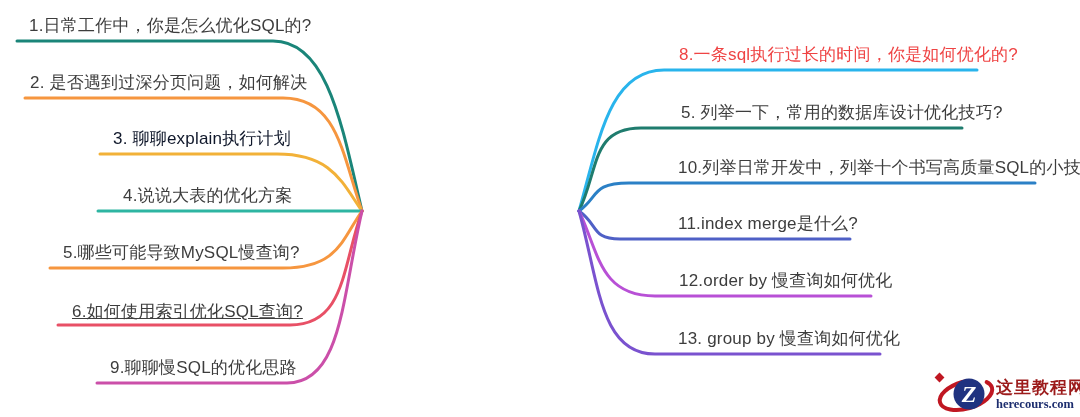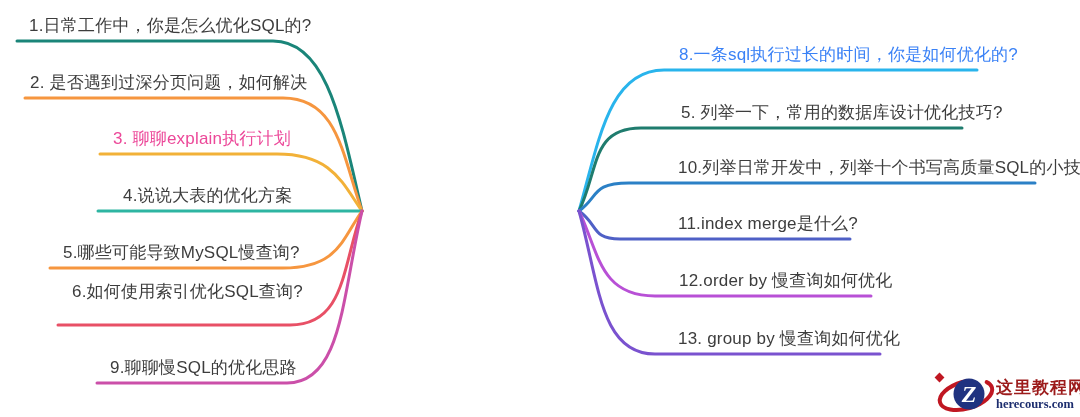--- a/index.html
+++ b/index.html
@@ -80,26 +80,26 @@
       <path d="M 579 211 C 599 169.5, 591 128, 641 128 L 962 128" fill="none" stroke="#1f7c6e" stroke-width="3" stroke-linecap="round"></path>
       <path d="M 579 211 C 599 197, 591 183, 629 183 L 1035 183" fill="none" stroke="#2b80c6" stroke-width="3" stroke-linecap="round"></path>
       <path d="M 579 211 C 599 225, 591 239, 620 239 L 850 239" fill="none" stroke="#4f60c6" stroke-width="3" stroke-linecap="round"></path>
       <path d="M 579 211 C 599 253.5, 600 296, 655 296 L 871 296" fill="none" stroke="#b850d6" stroke-width="3" stroke-linecap="round"></path>
       <path d="M 579 211 C 599 282.5, 600 354, 655 354 L 880 354" fill="none" stroke="#7a52cf" stroke-width="3" stroke-linecap="round"></path>
     </svg>
 
   <div id="labels">
       <div class="branch-label" style="left: 29px; top: 14px; color: rgb(61, 61, 61);">1.日常工作中，你是怎么优化SQL的?</div>
       <div class="branch-label" style="left: 30px; top: 71px; color: rgb(61, 61, 61);">2. 是否遇到过深分页问题，如何解决</div>
-      <div class="branch-label" style="left: 113px; top: 127px; color: #ec4899;">3. 聊聊explain执行计划</div>
+      <div class="branch-label" style="left: 113px; top: 127px; color: #0f172a;">3. 聊聊explain执行计划</div>
       <div class="branch-label" style="left: 123px; top: 184px; color: rgb(61, 61, 61);">4.说说大表的优化方案</div>
       <div class="branch-label" style="left: 63px; top: 241px; color: rgb(61, 61, 61);">5.哪些可能导致MySQL慢查询?</div>
-      <div class="branch-label" style="left: 72px; top: 280px; color: rgb(61, 61, 61);">6.如何使用索引优化SQL查询?</div>
+      <div class="branch-label" style="left: 72px; top: 300px; color: rgb(61, 61, 61); text-decoration: underline;">6.如何使用索引优化SQL查询?</div>
       <div class="branch-label" style="left: 110px; top: 356px; color: rgb(61, 61, 61);">9.聊聊慢SQL的优化思路</div>
-      <div class="branch-label" style="left: 679px; top: 43px; color: #3b82f6;">8.一条sql执行过长的时间，你是如何优化的?</div>
+      <div class="branch-label" style="left: 679px; top: 43px; color: #ef4444;">8.一条sql执行过长的时间，你是如何优化的?</div>
       <div class="branch-label" style="left: 681px; top: 101px; color: rgb(61, 61, 61);">5. 列举一下，常用的数据库设计优化技巧?</div>
       <div class="branch-label" style="left: 678px; top: 156px; color: rgb(61, 61, 61);">10.列举日常开发中，列举十个书写高质量SQL的小技巧</div>
       <div class="branch-label" style="left: 678px; top: 212px; color: rgb(61, 61, 61);">11.index merge是什么?</div>
       <div class="branch-label" style="left: 679px; top: 269px; color: rgb(61, 61, 61);">12.order by 慢查询如何优化</div>
       <div class="branch-label" style="left: 678px; top: 327px; color: rgb(61, 61, 61);">13. group by 慢查询如何优化</div>
     </div>
 
 
   <div id="watermark">
     <svg id="wm-logo" viewBox="0 0 70 46" xmlns="http://www.w3.org/2000/svg">

